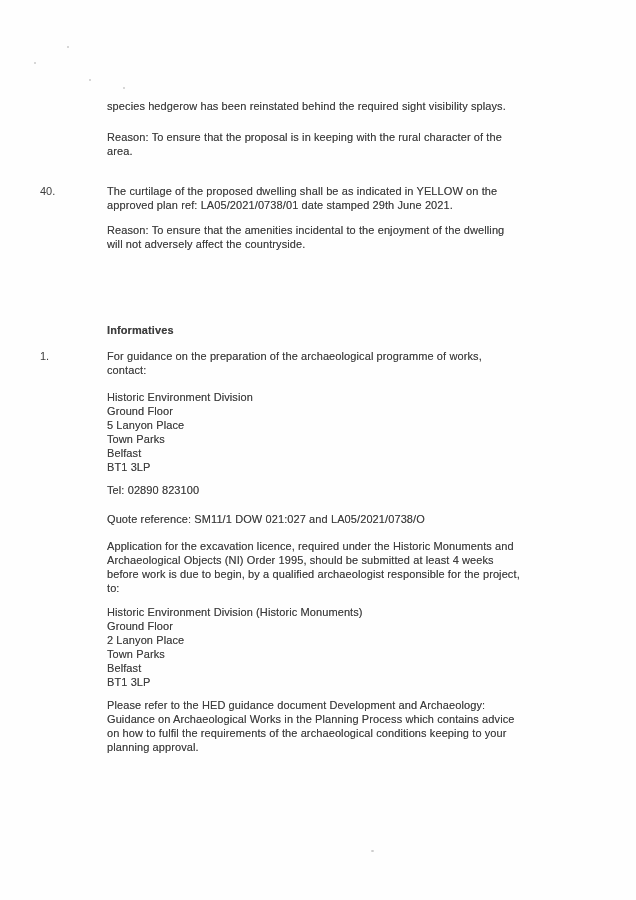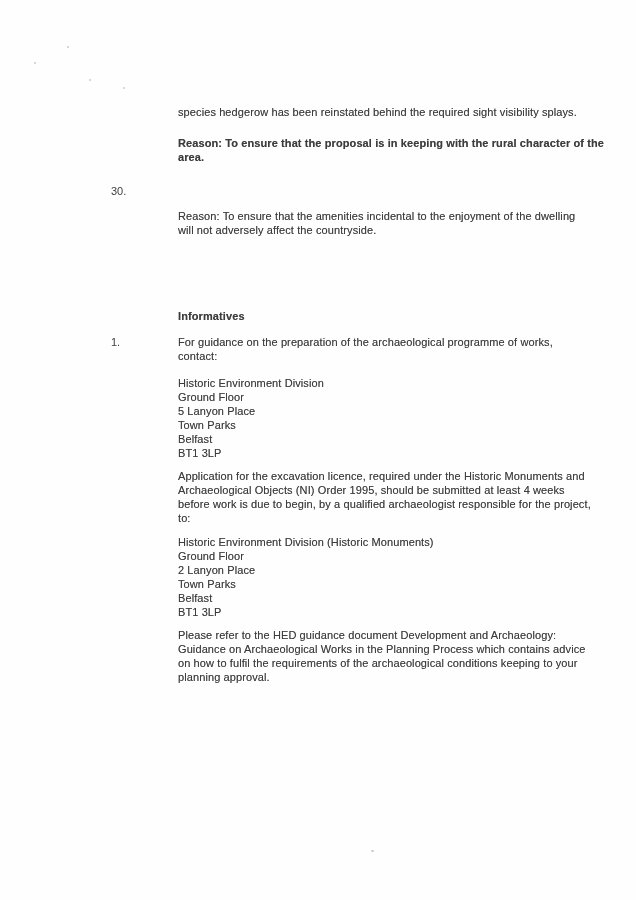--- a/index.html
+++ b/index.html
@@ -7,22 +7,22 @@
     position: relative;
     width: 636px;
     height: 900px;
     background: #fefefe;
     overflow: hidden;
     font-family: "Liberation Sans", "DejaVu Sans", sans-serif;
     color: #3d3d3d;
   }
   .content {
     position: absolute;
-    top: 6px; left: 0;
-    padding: 99px 0 0 111px;
+    top: 0; left: 0;
+    padding: 99px 0 0 40px;
     width: 551px;
     box-sizing: border-box;
   }
   .block { display: flex; align-items: flex-start; }
   .num {
     flex: none;
     width: 67px;
     font-size: 11px;
     line-height: 14px;
     white-space: pre;
@@ -30,21 +30,21 @@
   .text {
     flex: none;
     font-size: 11px;
     line-height: 14px;
     white-space: pre;
     letter-spacing: 0.1px;
     text-shadow: 0 0 0.45px rgba(61,61,61,0.55);
   }
   .heading { font-weight: bold; text-align: center; }
   .mb17 { margin-bottom: 17px; }
-  .mb14 { margin-bottom: 20px; font-weight: bold; }
+  .mb14 { margin-bottom: 26px; }
   .mb13 { margin-bottom: 13px; }
   .mb12 { margin-bottom: 12px; }
   .mb11 { margin-bottom: 11px; }
   .mb10 { margin-bottom: 10px; }
   .mb9  { margin-bottom: 9px; }
   .mb15 { margin-bottom: 15px; }
   .mb72 { margin-bottom: 72px; }
   .speck {
     position: absolute;
     border-radius: 50%;
@@ -70,21 +70,23 @@
       <span class="text">species hedgerow has been reinstated behind the required sight visibility splays.</span>
     </div>
 
     <div class="block mb14">
       <span class="num"></span>
       <span class="text">Reason: To ensure that the proposal is in keeping with the rural character of the
 area.</span>
     </div>
 
     <div class="block mb11">
-      <span class="num">30.</span>
+      <span class="num">40.</span>
+      <span class="text">The curtilage of the proposed dwelling shall be as indicated in YELLOW on the
+approved plan ref: LA05/2021/0738/01 date stamped 29th June 2021.</span>
     </div>
 
     <div class="block mb72">
       <span class="num"></span>
       <span class="text">Reason: To ensure that the amenities incidental to the enjoyment of the dwelling
 will not adversely affect the countryside.</span>
     </div>
 
     <div class="block mb12">
       <span class="num"></span>
@@ -100,21 +102,29 @@
     <div class="block mb9">
       <span class="num"></span>
       <span class="text">Historic Environment Division
 Ground Floor
 5 Lanyon Place
 Town Parks
 Belfast
 BT1 3LP</span>
     </div>
 
+    <div class="block mb15">
+      <span class="num"></span>
+      <span class="text">Tel: 02890 823100</span>
+    </div>
 
+    <div class="block mb13">
+      <span class="num"></span>
+      <span class="text">Quote reference: SM11/1 DOW 021:027 and LA05/2021/0738/O</span>
+    </div>
 
     <div class="block mb10">
       <span class="num"></span>
       <span class="text">Application for the excavation licence, required under the Historic Monuments and
 Archaeological Objects (NI) Order 1995, should be submitted at least 4 weeks
 before work is due to begin, by a qualified archaeologist responsible for the project,
 to:</span>
     </div>
 
     <div class="block mb9">

